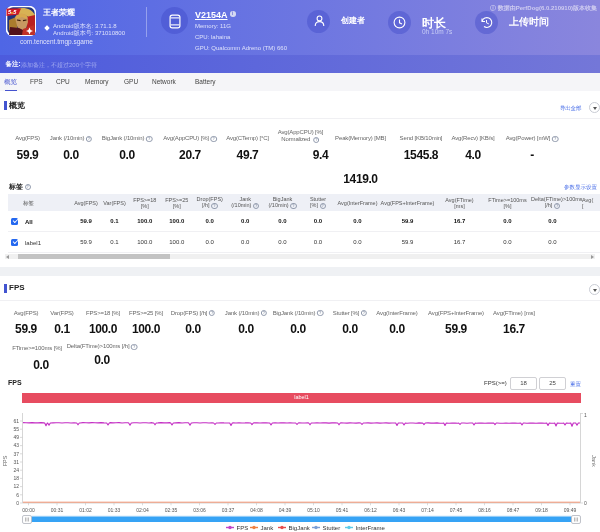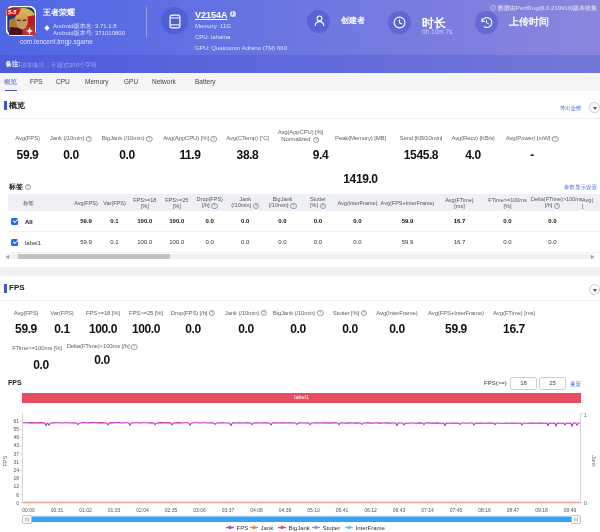--- a/index.html
+++ b/index.html
@@ -129,23 +129,23 @@
  <div class="abs ccirc" style="left:589px;top:11px;"></div>
  <div class="abs hr" style="left:0;top:27px;width:600px;"></div>
  <div class="m" id="ovm">
   <div class="t" style="left:27.5px;top:44px;">Avg(FPS)</div>
   <div class="v" style="left:27.5px;top:58px;">59.9</div>
   <div class="t" style="left:71px;top:44px;">Jank (/10min)<span class="q">?</span></div>
   <div class="v" style="left:71px;top:58px;">0.0</div>
   <div class="t" style="left:127px;top:44px;">BigJank (/10min)<span class="q">?</span></div>
   <div class="v" style="left:127px;top:58px;">0.0</div>
   <div class="t" style="left:190px;top:44px;">Avg(AppCPU) [%]<span class="q">?</span></div>
-  <div class="v" style="left:190px;top:58px;">11.9</div>
+  <div class="v" style="left:190px;top:58px;">20.7</div>
   <div class="t" style="left:247.5px;top:44px;">Avg(CTemp) [°C]</div>
-  <div class="v" style="left:247.5px;top:58px;">38.8</div>
+  <div class="v" style="left:247.5px;top:58px;">49.7</div>
   <div class="t" style="left:300.5px;top:38px;text-align:center;line-height:7px;">Avg(AppCPU) [%]<br>Normalized <span class="q">?</span></div>
   <div class="v" style="left:300.5px;top:58px;padding-left:40px;">9.4</div>
   <div class="t" style="left:360.5px;top:44px;">Peak(Memory) [MB]</div>
   <div class="v" style="left:360.5px;top:58px;margin-top:24px;">1419.0</div>
   <div class="t" style="left:421px;top:44px;">Send [KB/10min]</div>
   <div class="v" style="left:421px;top:58px;">1545.8</div>
   <div class="t" style="left:473px;top:44px;">Avg(Recv) [KB/s]</div>
   <div class="v" style="left:473px;top:58px;">4.0</div>
   <div class="t" style="left:532px;top:44px;">Avg(Power) [mW]<span class="q">?</span></div>
   <div class="v" style="left:532px;top:58px;">-</div>

